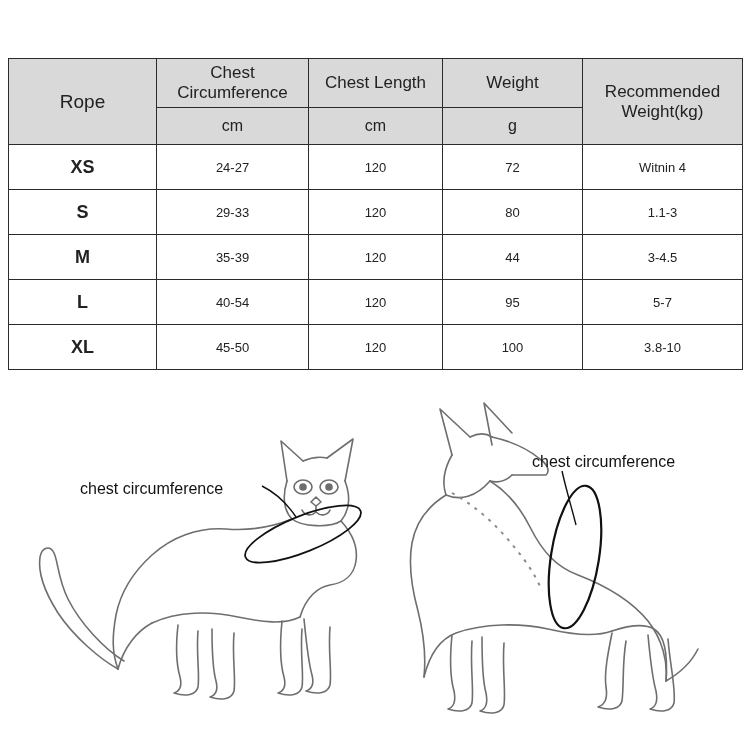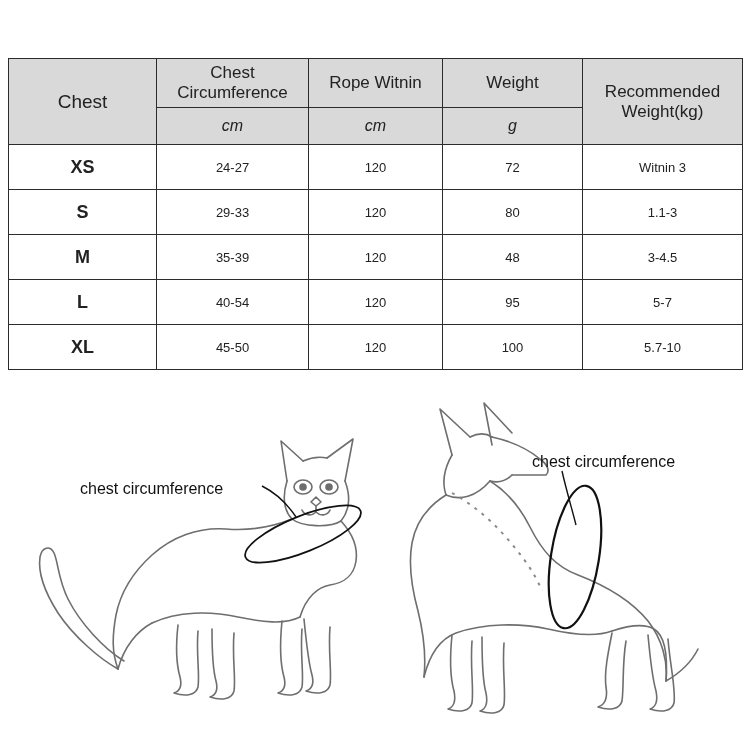--- a/index.html
+++ b/index.html
@@ -44,21 +44,20 @@
   }
   .hdr-top td {
     height: 48px;
     font-size: 17px;
     line-height: 1.15;
   }
   .hdr-unit td {
     height: 36px;
     font-size: 16px;
     font-weight: bold;
-    font-style: italic;
   }
   td.size-cell {
     font-size: 19px;
   }
   tbody.body-rows tr td {
     height: 44px;
     font-size: 13px;
   }
   tbody.body-rows tr td.col-size {
     font-weight: bold;
@@ -111,67 +110,67 @@
     <table class="size-table">
       <colgroup>
         <col class="col1">
           <col class="col2">
           <col class="col3">
           <col class="col4">
           <col class="col5">
       </colgroup>
       <thead>
         <tr class="hdr hdr-top">
-          <td class="size-cell" rowspan="2">Chest</td>
+          <td class="size-cell" rowspan="2">Rope</td>
           <td class="hdr-title">Chest Circumference</td>
-          <td class="hdr-title">Rope Witnin</td>
+          <td class="hdr-title">Chest Length</td>
           <td class="hdr-title">Weight</td>
           <td class="rec-cell" rowspan="2">Recommended Weight(kg)</td>
         </tr>
         <tr class="hdr hdr-unit">
           <td>cm</td>
           <td>cm</td>
           <td>g</td>
         </tr>
       </thead>
       <tbody class="body-rows">
         <tr>
           <td class="col-size">XS</td>
           <td>24-27</td>
           <td>120</td>
           <td>72</td>
-          <td>Witnin 3</td>
+          <td>Witnin 4</td>
         </tr>
         <tr>
           <td class="col-size">S</td>
           <td>29-33</td>
           <td>120</td>
           <td>80</td>
           <td>1.1-3</td>
         </tr>
         <tr>
           <td class="col-size">M</td>
           <td>35-39</td>
           <td>120</td>
-          <td>48</td>
+          <td>44</td>
           <td>3-4.5</td>
         </tr>
         <tr>
           <td class="col-size">L</td>
           <td>40-54</td>
           <td>120</td>
           <td>95</td>
           <td>5-7</td>
         </tr>
         <tr>
           <td class="col-size">XL</td>
           <td>45-50</td>
           <td>120</td>
           <td>100</td>
-          <td>5.7-10</td>
+          <td>3.8-10</td>
         </tr>
       </tbody>
     </table>
   </div>
 
   <div class="illus">
 
     <svg width="750" height="365" viewBox="0 0 750 365" aria-hidden="true">
       <g fill="none" stroke="#6e6e6e" stroke-width="1.6" stroke-linecap="round" stroke-linejoin="round">
 

